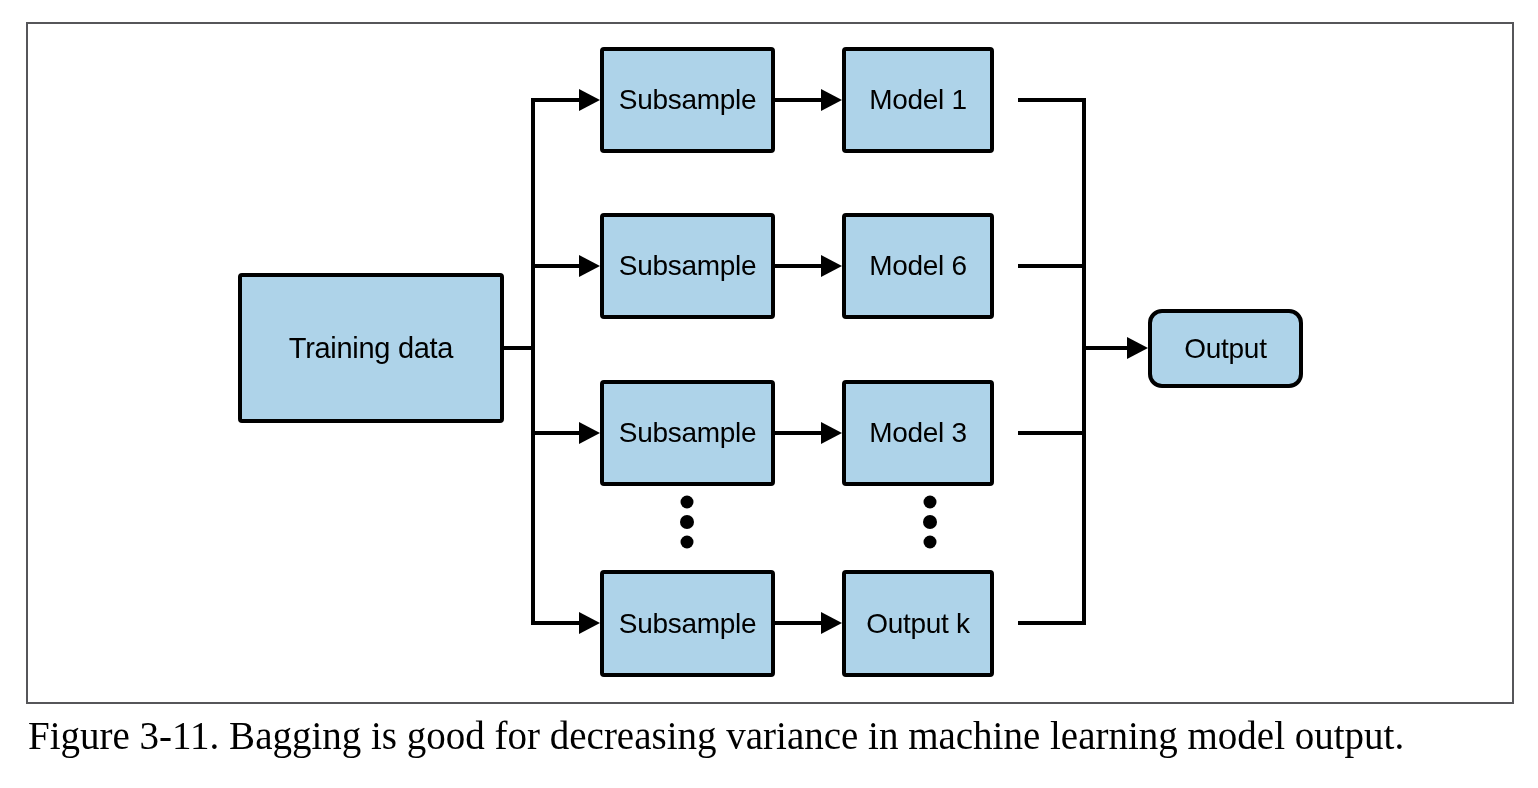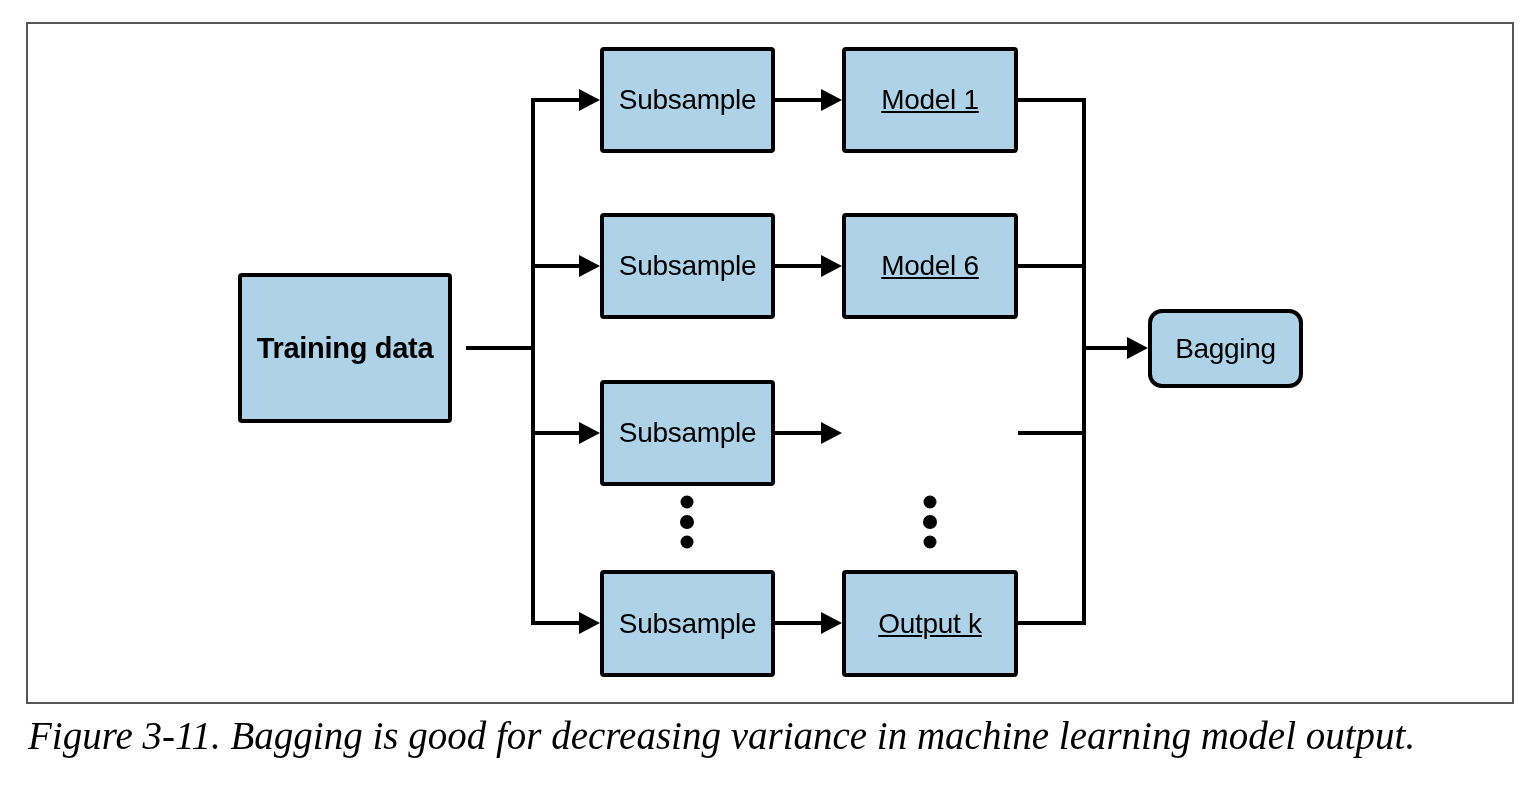--- a/index.html
+++ b/index.html
@@ -40,34 +40,33 @@
     border: 4px solid var(--node-border);
     border-radius: 4px;
     display: flex;
     align-items: center;
     justify-content: center;
     color: var(--text);
     font-size: 28px;
     letter-spacing: -0.3px;
     white-space: nowrap;
   }
-  .node-training { left: 238px; top: 273px; width: 214px; height: 150px; font-size: 29px; font-weight: bold; }
+  .node-training { left: 238px; top: 273px; width: 266px; height: 150px; font-size: 29px; }
   .node-output   { left: 1148px; top: 309px; width: 155px; height: 79px; border-radius: 14px; }
   .node-sub   { left: 600px; width: 175px; height: 106px; }
-  .node-model { left: 842px; width: 176px; height: 106px; text-decoration: underline; }
+  .node-model { left: 842px; width: 152px; height: 106px; }
   .row-1 { top: 47px; }
   .row-2 { top: 213px; }
   .row-3 { top: 380px; }
   .row-4 { top: 570px; height: 107px; }
   .caption {
     position: absolute;
     left: 28px; top: 712px;
     width: 1500px;
     font-family: "Liberation Serif", "DejaVu Serif", serif;
-    font-style: italic;
     font-size: 39px;
     line-height: 1.25;
     color: var(--text);
     white-space: nowrap;
   }
 </style>
 </head>
 <body>
 
 <div class="stage">
@@ -135,27 +134,30 @@
   <div class="node node-sub row-2">
     <span>Subsample</span>
   </div>
   <div class="node node-model row-2">
     <span>Model 6</span>
   </div>
 
   <div class="node node-sub row-3">
     <span>Subsample</span>
   </div>
+  <div class="node node-model row-3">
+    <span>Model 3</span>
+  </div>
 
   <div class="node node-sub row-4">
     <span>Subsample</span>
   </div>
   <div class="node node-model row-4">
     <span>Output k</span>
   </div>
 
   <div class="node node-output">
-    <span>Bagging</span>
+    <span>Output</span>
   </div>
 
   <div class="caption">Figure 3-11. Bagging is good for decreasing variance in machine learning model output.</div>
 
 </div>
 
 </body></html>

